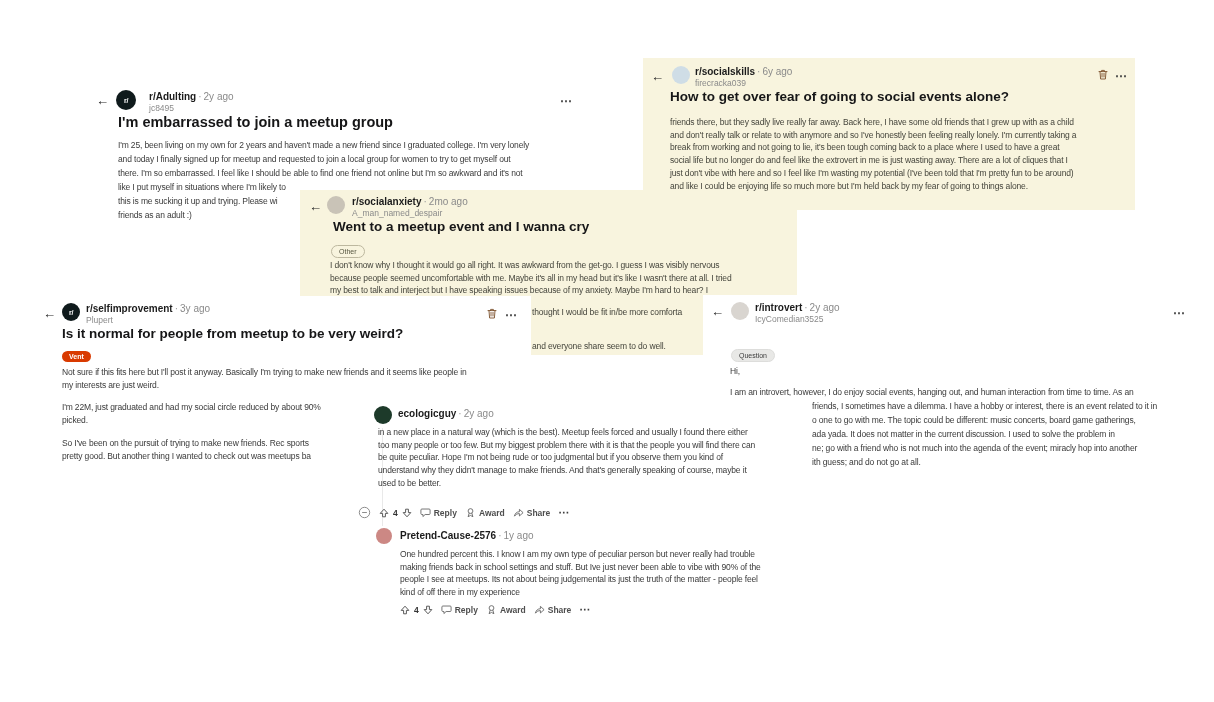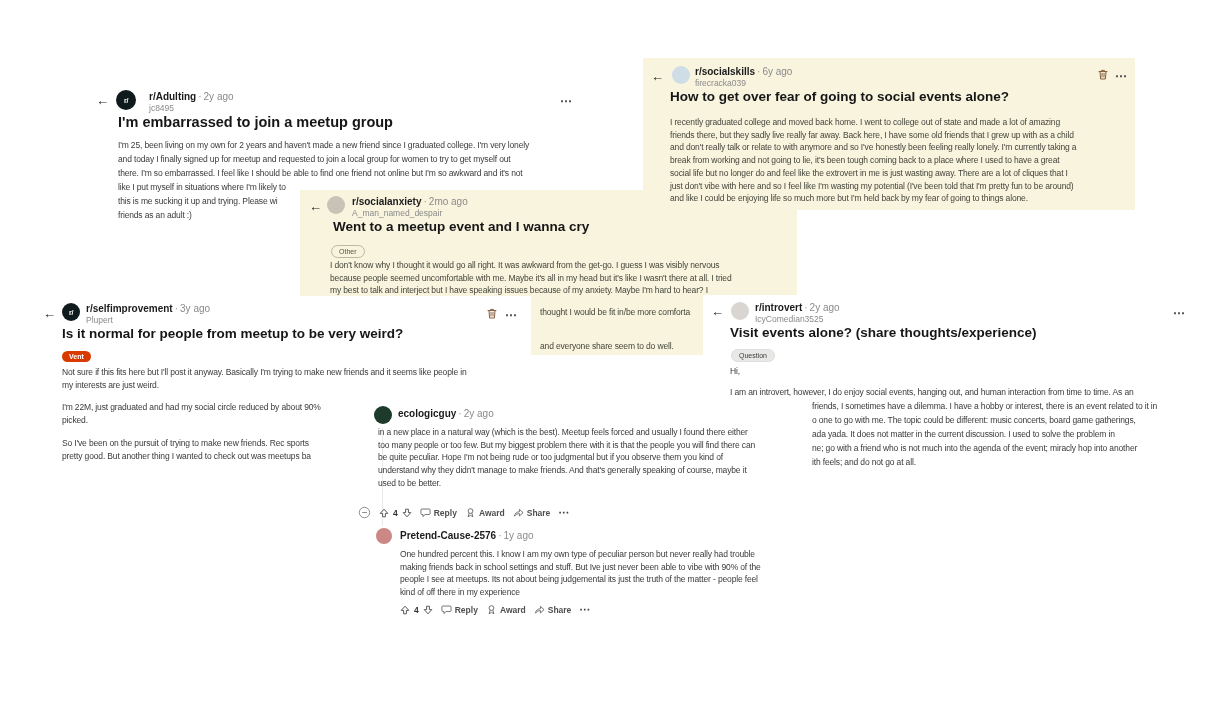--- a/index.html
+++ b/index.html
@@ -18,21 +18,21 @@
   .metaline{font-size:10px;line-height:10px;white-space:nowrap;}
   .metaline .sub{font-weight:700;color:#1b1b1b;}
   .metaline .dot{color:#9a9a9a;margin:0 2px;}
   .metaline .time{color:#8a8a8a;}
   .user{font-size:8.5px;color:#8a8a8a;line-height:10px;}
   .kebab{font-size:12px;font-weight:700;color:#3e3e3e;line-height:1;letter-spacing:1px;cursor:pointer;}
   .title{margin:0;font-weight:700;color:#161617;line-height:1.15;white-space:nowrap;}
   .body{font-size:8.5px;letter-spacing:-0.15px;color:#3a3a3a;}
   .cream .body{color:#45453c;}
   .tl{white-space:nowrap;}
-  .frag{white-space:nowrap;font-size:8.5px;letter-spacing:-0.15px;margin-left:8px;}
+  .frag{white-space:nowrap;font-size:8.5px;letter-spacing:-0.15px;}
   .pill{display:inline-block;font-size:7px;line-height:1;padding:2px 7px;border-radius:9px;white-space:nowrap;}
   .pill.outline{border:1px solid #bdb89f;color:#55553f;background:transparent;}
   .pill.gray{background:#e8e8e6;border:1px solid #dddddb;color:#3c3c3c;}
   .pill.vent{background:#d93a00;color:#ffffff;border:none;font-weight:700;}
   .actions{display:flex;align-items:center;gap:8px;}
   .act{display:flex;align-items:center;gap:3px;font-size:8.5px;font-weight:700;color:#4e4e4e;cursor:pointer;}
   .votes{display:flex;align-items:center;gap:4px;}
   .count{font-size:8.5px;font-weight:700;color:#333;}
   .threadline{position:absolute;width:1px;background:#e9e9e9;}
   svg{display:block;}
@@ -87,21 +87,20 @@
   </div>
   <div class="abs user" style="left:52px;top:20px">firecracka039</div>
   <span class="abs" style="left:455px;top:11px">
     <svg width="10" height="11" viewBox="0 0 10 11">
         <path d="M1 2.6h8M3.6 2.6V1.4h2.8v1.2M2 2.6l.6 7.4h4.8L8 2.6M4 4.4v3.6M6 4.4v3.6" fill="none" stroke="#7a4f2a" stroke-width="0.9" stroke-linecap="round"></path>
       </svg>
   </span>
   <span class="abs kebab" style="left:472px;top:12px">⋯</span>
   <h1 class="abs title" style="left:27px;top:31px;font-size:13.5px">How to get over fear of going to social events alone?</h1>
   <div class="abs body" style="left:27px;top:58px;line-height:12.7px">
-      <div class="tl">I recently graduated college and moved back home. I went to college out of state and made a lot of amazing</div>
       <div class="tl">friends there, but they sadly live really far away. Back here, I have some old friends that I grew up with as a child</div>
       <div class="tl">and don't really talk or relate to with anymore and so I've honestly been feeling really lonely. I'm currently taking a</div>
       <div class="tl">break from working and not going to lie, it's been tough coming back to a place where I used to have a great</div>
       <div class="tl">social life but no longer do and feel like the extrovert in me is just wasting away. There are a lot of cliques that I</div>
       <div class="tl">just don't vibe with here and so I feel like I'm wasting my potential (I've been told that I'm pretty fun to be around)</div>
       <div class="tl">and like I could be enjoying life so much more but I'm held back by my fear of going to things alone.</div>
     </div>
 </section>
 
 <section class="card" style="left:35px;top:296px;width:496px;height:170px;z-index:4">
@@ -136,30 +135,29 @@
 </section>
 
 <section class="card" style="left:703px;top:295px;width:490px;height:176px;z-index:5">
   <span class="abs back" style="left:8px;top:10px">←</span>
   <span class="abs avatar" style="left:28px;top:7px;width:18px;height:18px;background:#d9d5d0"></span>
   <div class="abs metaline" style="left:52px;top:8px">
     <span class="sub">r/introvert</span><span class="dot">·</span><span class="time">2y ago</span>
   </div>
   <div class="abs user" style="left:52px;top:19px">IcyComedian3525</div>
   <span class="abs kebab" style="left:470px;top:12px">⋯</span>
-  <h1 class="abs title" style="left:27px;top:30px;font-size:13.5px">Visit events alone? (share thoughts/experience)</h1>
   <span class="abs pill gray" style="left:28px;top:54px">Question</span>
   <div class="abs body" style="left:27px;top:71px">Hi,</div>
   <div class="abs body tl" style="left:27px;top:92px">I am an introvert, however, I do enjoy social events, hanging out, and human interaction from time to time. As an</div>
   <div class="abs body" style="left:109px;top:104px;line-height:14px">
       <div class="tl">friends, I sometimes have a dilemma. I have a hobby or interest, there is an event related to it in</div>
       <div class="tl">o one to go with me. The topic could be different: music concerts, board game gatherings,</div>
       <div class="tl">ada yada. It does not matter in the current discussion. I used to solve the problem in</div>
       <div class="tl">ne; go with a friend who is not much into the agenda of the event; miracly hop into another</div>
-      <div class="tl">ith feels; and do not go at all.</div>
+      <div class="tl">ith guess; and do not go at all.</div>
     </div>
 </section>
 
 <section class="card" style="left:346px;top:396px;width:466px;height:234px;z-index:6">
   <div class="threadline" style="left:36px;top:32px;height:98px"></div>
 
   <span class="abs avatar" style="left:28px;top:10px;width:18px;height:18px;background:#1d3a2a"></span>
   <div class="abs metaline" style="left:52px;top:13px">
     <span class="sub">ecologicguy</span><span class="dot">·</span><span class="time">2y ago</span>
   </div>

